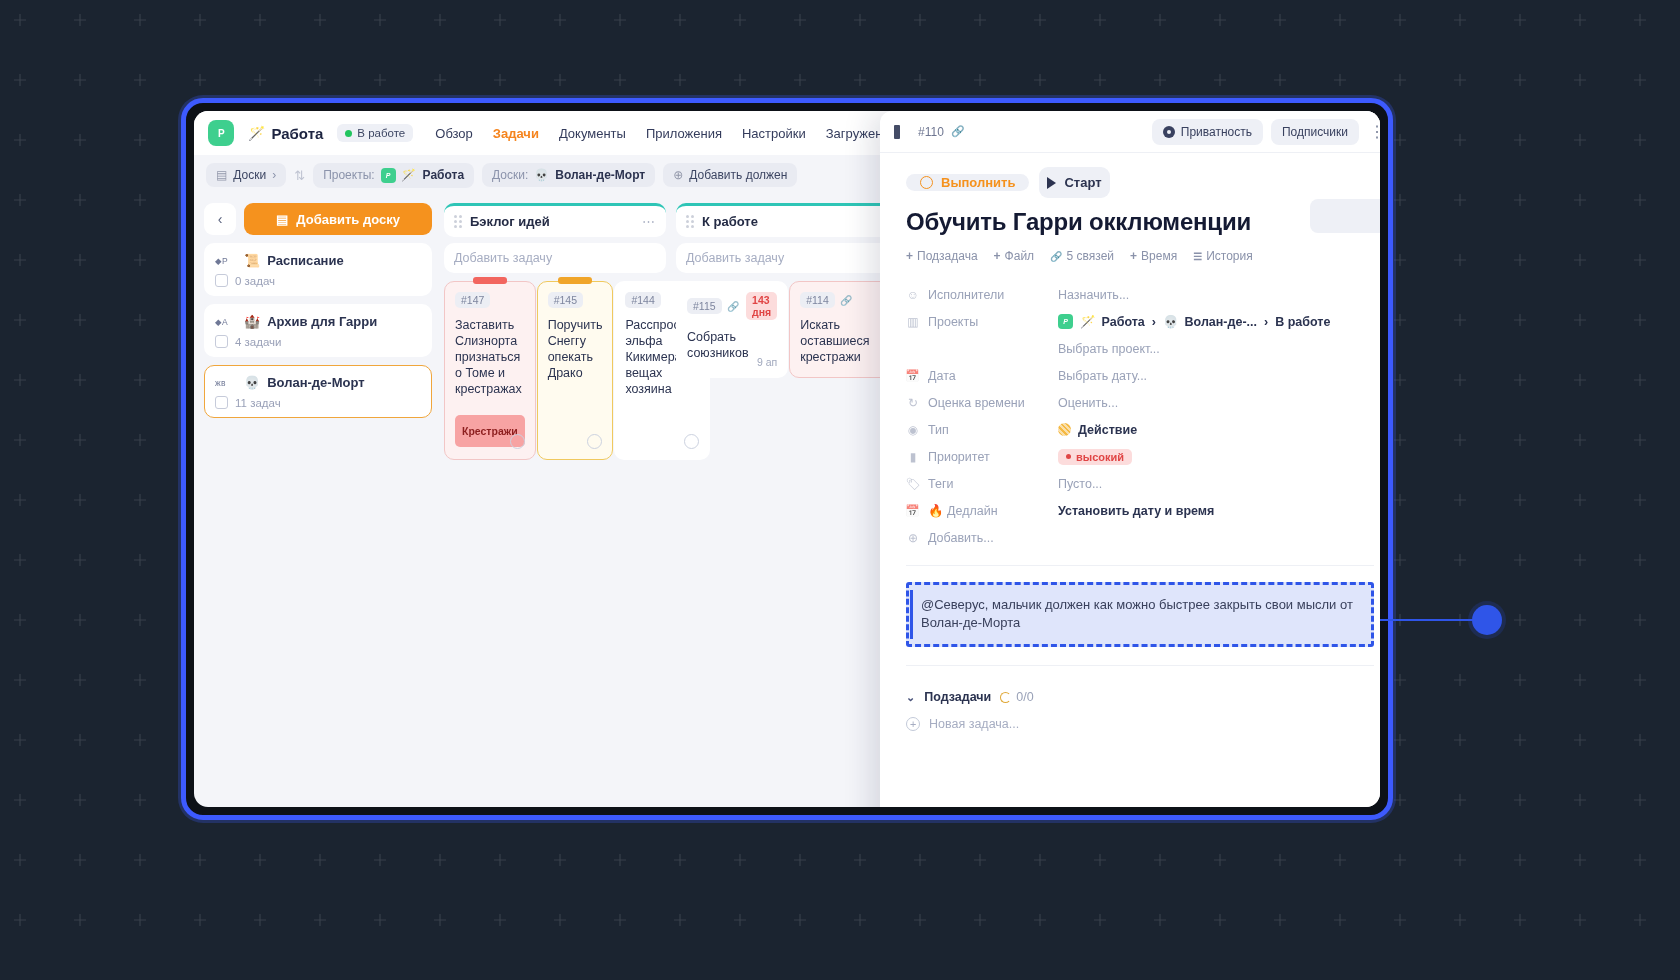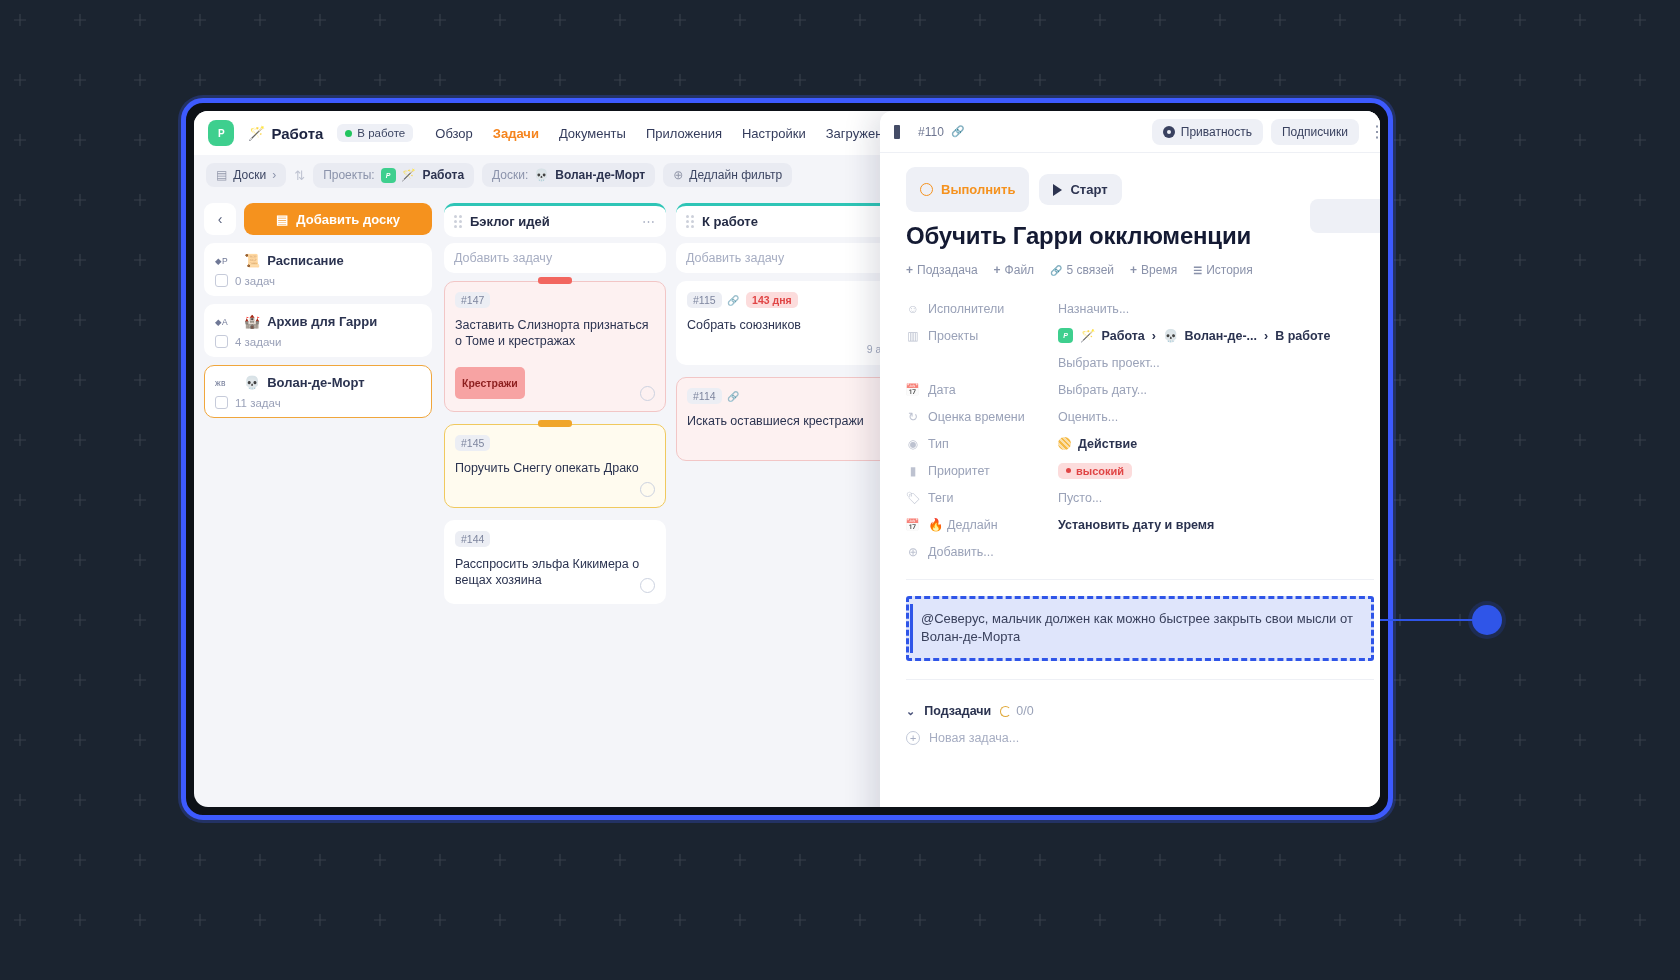--- a/index.html
+++ b/index.html
@@ -170,21 +170,21 @@
     display: grid; grid-template-columns: 3px 3px; gap: 2px;
     opacity: .35;
   }
   .grip i { width: 3px; height: 3px; background: #5a6party; background:#707a96; border-radius: 50%; display: block; }
   .dots { margin-left: auto; color: #9aa2b8; letter-spacing: 1px; font-size: 13px; }
   .add-task {
     background: #fff; border-radius: 10px; margin-top: 6px;
     height: 30px; display: flex; align-items: center; padding: 0 10px;
     font-size: 12.5px; color: #a6adc2;
   }
-  .cards { margin-top: 8px; display: flex; flex-direction: column; gap: 12px; }
+  .cards { margin-top: 8px; display: flex; gap: 1px; }
   .card {
     background: #fff; border-radius: 10px; padding: 10px 10px 12px 10px;
     position: relative; min-height: 84px;
     border: 1px solid transparent;
   }
   .card.danger { background: #fdf1f1; border-color: #f2c6c6; }
   .card.warn { background: #fffbef; border-color: #f0c95e; }
   .card-top { display: flex; align-items: center; gap: 6px; }
   .id-badge {
     background: #eceef4; color: #7d859e; border-radius: 5px;
@@ -257,27 +257,27 @@
     background: radial-gradient(circle, #3a4karen 0 0); background:#39415f;
     position: relative;
   }
   .eye::after { content:""; position:absolute; inset:4px; background:#eef0f6; border-radius:50%; }
 
   .d-body { flex: 1; overflow: hidden; padding: 14px 26px 0 26px; position: relative; }
   .act-row { display: flex; gap: 10px; align-items: center; }
   .btn-done {
     display: inline-flex; align-items: center; gap: 8px;
     background: #eef0f6; border-radius: 9px;
-    padding: 15px 14px; font-size: 13px; font-weight: 600; color: #f5921e;
+    padding: 1px 14px; font-size: 13px; font-weight: 600; color: #f5921e;
   }
   .ring { width: 13px; height: 13px; border-radius: 50%; border: 1.8px solid #f5921e; }
   .btn-start {
     display: inline-flex; align-items: center; gap: 8px;
     background: #eef0f6; border-radius: 9px;
-    padding: 8px 14px; font-size: 13px; font-weight: 600; color: #2c3350;
+    padding: 8px 8px; font-size: 13px; font-weight: 600; color: #2c3350;
   }
   .tri {
     width: 0; height: 0;
     border-left: 9px solid #2c3350;
     border-top: 6px solid transparent; border-bottom: 6px solid transparent;
   }
   .d-title {
     margin-top: 10px; font-size: 24px; font-weight: 700; color: #141a33;
     letter-spacing: -.2px;
   }
@@ -417,21 +417,21 @@
         <span>🪄</span>
         <b>Работа</b>
       </div>
       <div class="fchip">
         <span class="muted">Доски:</span>
         <span>💀</span>
         <b>Волан-де-Морт</b>
       </div>
       <div class="fchip">
         <span class="ico">⊕</span>
-        <span>Дедлайн фильтр</span>
+        <span>Добавить должен</span>
       </div>
     </div>
 
     <div class="workspace">
 
       <div class="sidebar">
         <div class="sb-head">
           <div class="collapse-btn">
             <span>‹</span>
           </div>

